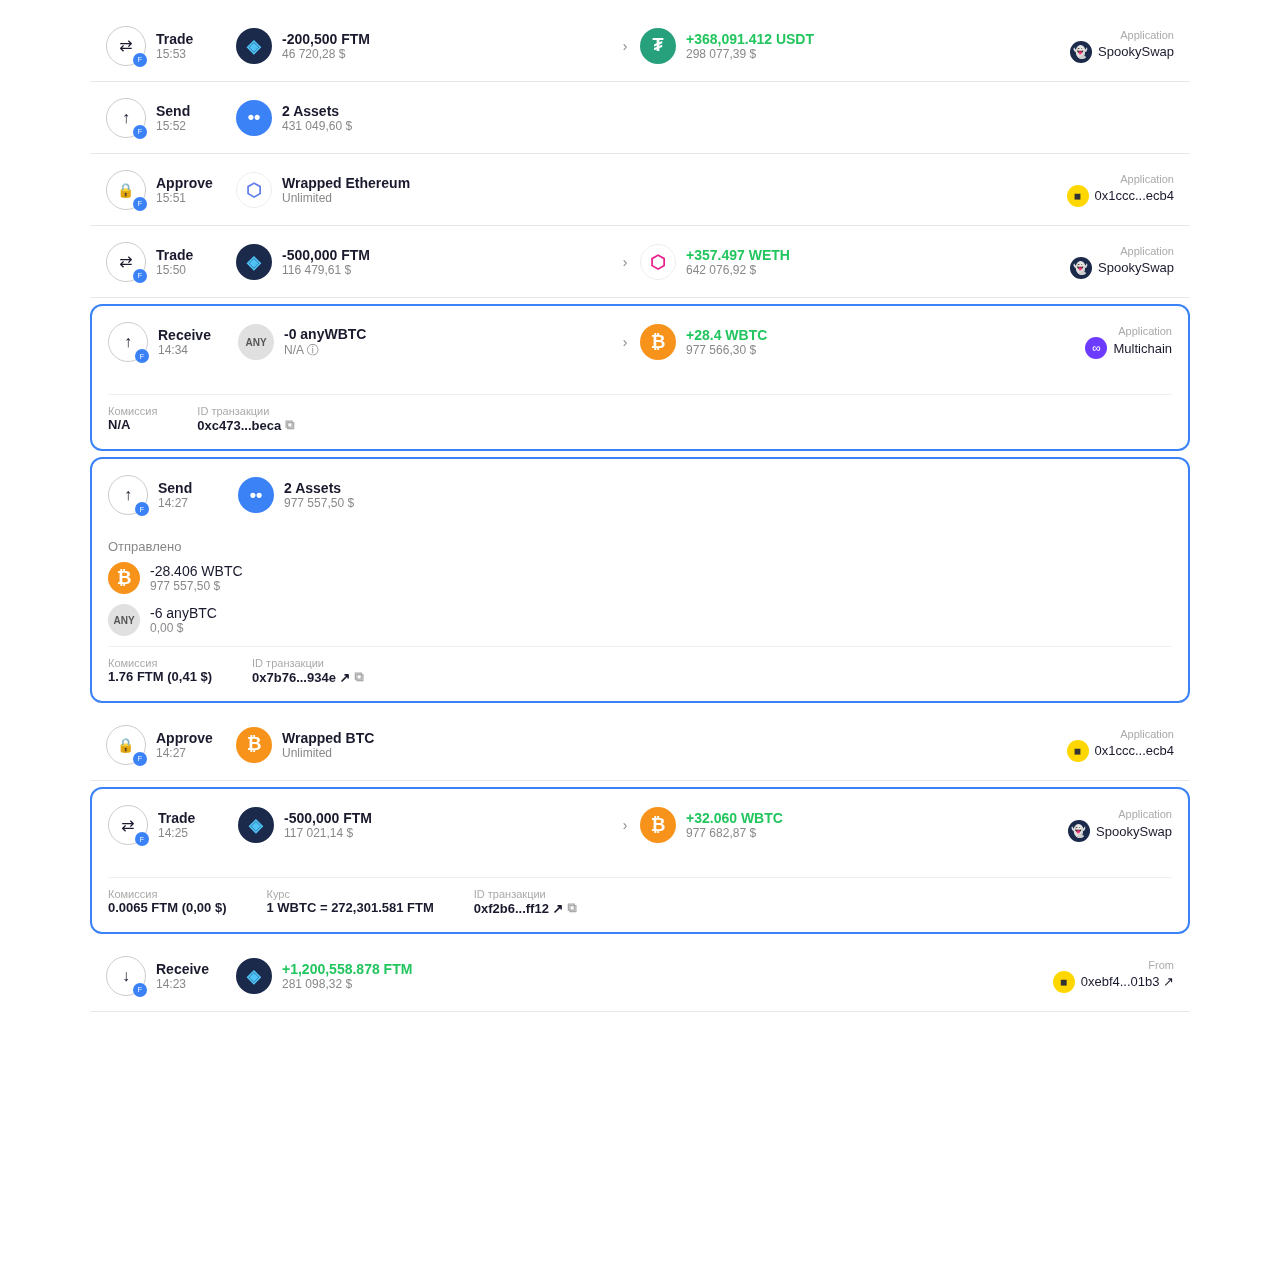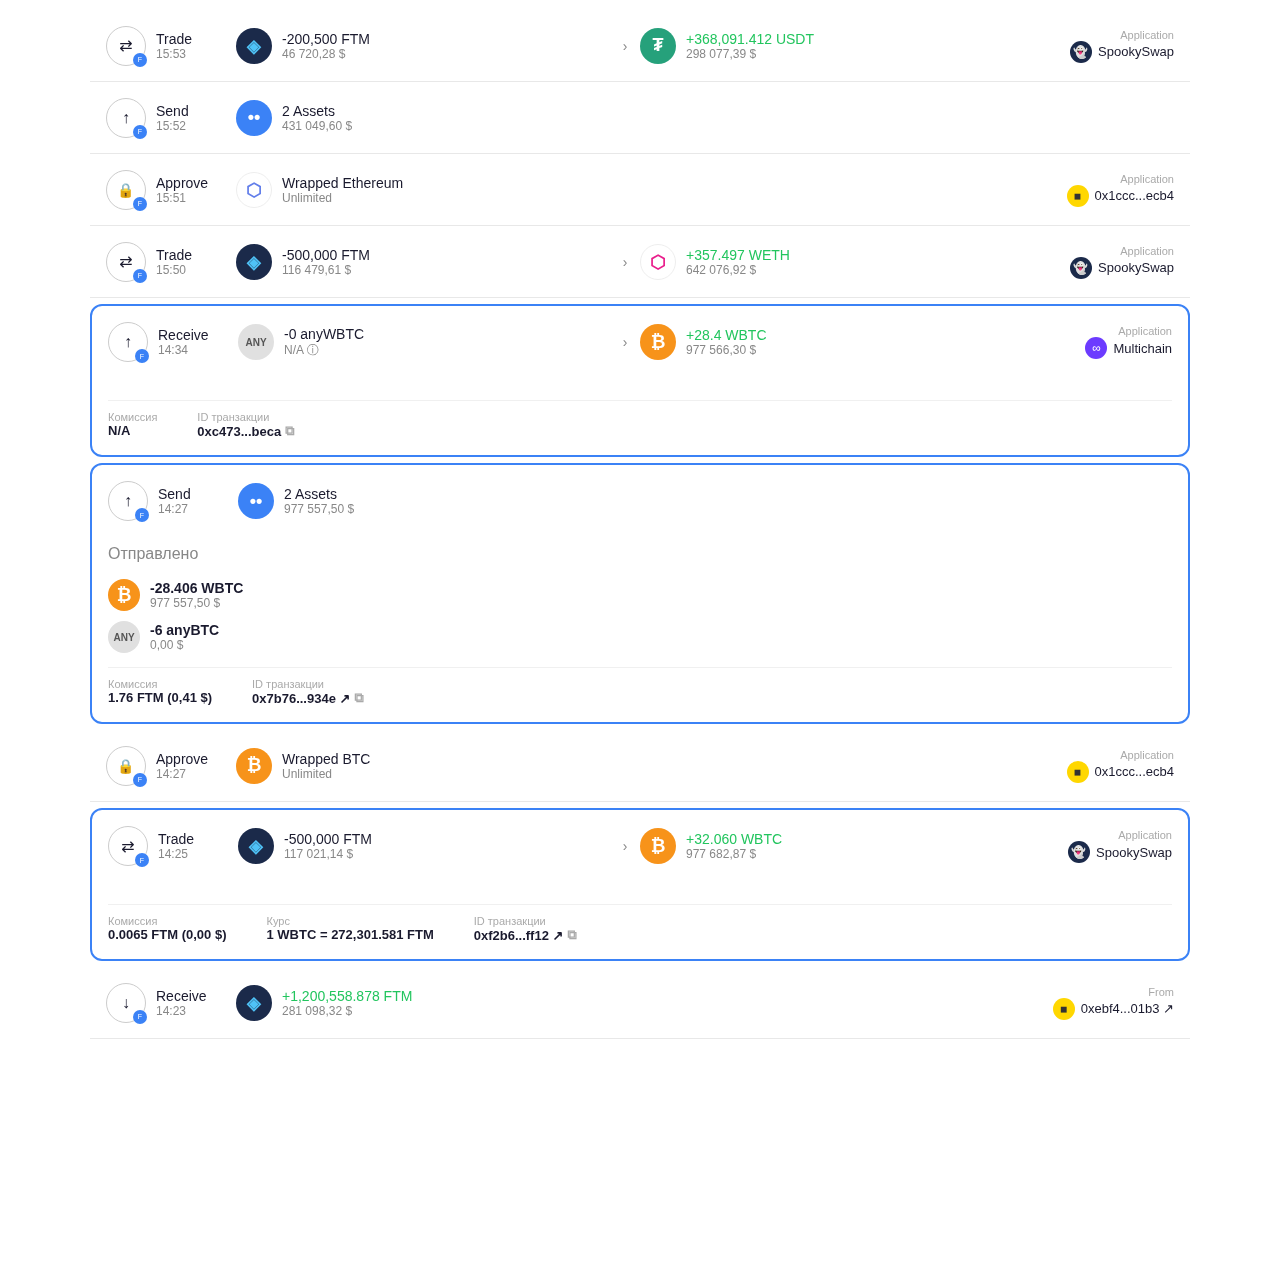--- a/index.html
+++ b/index.html
@@ -61,42 +61,42 @@
       width: 14px;
       height: 14px;
       border-radius: 50%;
       background: #3b82f6;
       display: flex;
       align-items: center;
       justify-content: center;
       font-size: 7px;
       color: #fff;
     }
-    .tx-type-label { font-weight: 400; font-size: 14px; }
+    .tx-type-label { font-weight: 700; font-size: 14px; }
     .tx-time { font-size: 12px; color: #888; }
     .tx-asset-col {
       display: flex;
       align-items: center;
       gap: 10px;
       min-width: 220px;
       flex: 1;
     }
     .asset-icon {
       width: 36px;
       height: 36px;
       border-radius: 50%;
       display: flex;
       align-items: center;
       justify-content: center;
       font-size: 18px;
       font-weight: 700;
       flex-shrink: 0;
     }
     .asset-value { font-size: 12px; color: #888; }
-    .asset-amount { font-weight: 400; font-size: 14px; }
+    .asset-amount { font-weight: 700; font-size: 14px; }
     .asset-amount.negative { color: #1a1a2e; }
     .asset-amount.positive { color: #22c55e; }
     .arrow-col {
       display: flex;
       align-items: center;
       justify-content: center;
       min-width: 30px;
       color: #888;
       font-size: 14px;
     }
@@ -123,36 +123,36 @@
       font-size: 12px;
     }
 
     
     .tx-details {
       width: 100%;
       margin-top: 12px;
       padding-top: 12px;
     }
     .details-section-label {
-      font-size: 16px;
+      font-size: 13px;
       color: #888;
-      margin-bottom: 16px;
+      margin-bottom: 8px;
     }
     .detail-asset-row {
       display: flex;
       align-items: center;
       gap: 10px;
       margin-bottom: 10px;
     }
-    .detail-asset-info .amount { font-weight: 700; font-size: 14px; }
+    .detail-asset-info .amount { font-weight: 400; font-size: 14px; }
     .detail-asset-info .usd { font-size: 12px; color: #888; }
     .tx-footer {
       display: flex;
       gap: 40px;
-      margin-top: 14px;
+      margin-top: 8px;
       padding-top: 10px;
       border-top: 1px solid #f0f0f0;
     }
     .footer-item .footer-label { font-size: 11px; color: #aaa; }
     .footer-item .footer-value {
       font-size: 13px;
       font-weight: 700;
       display: flex;
       align-items: center;
       gap: 4px;

